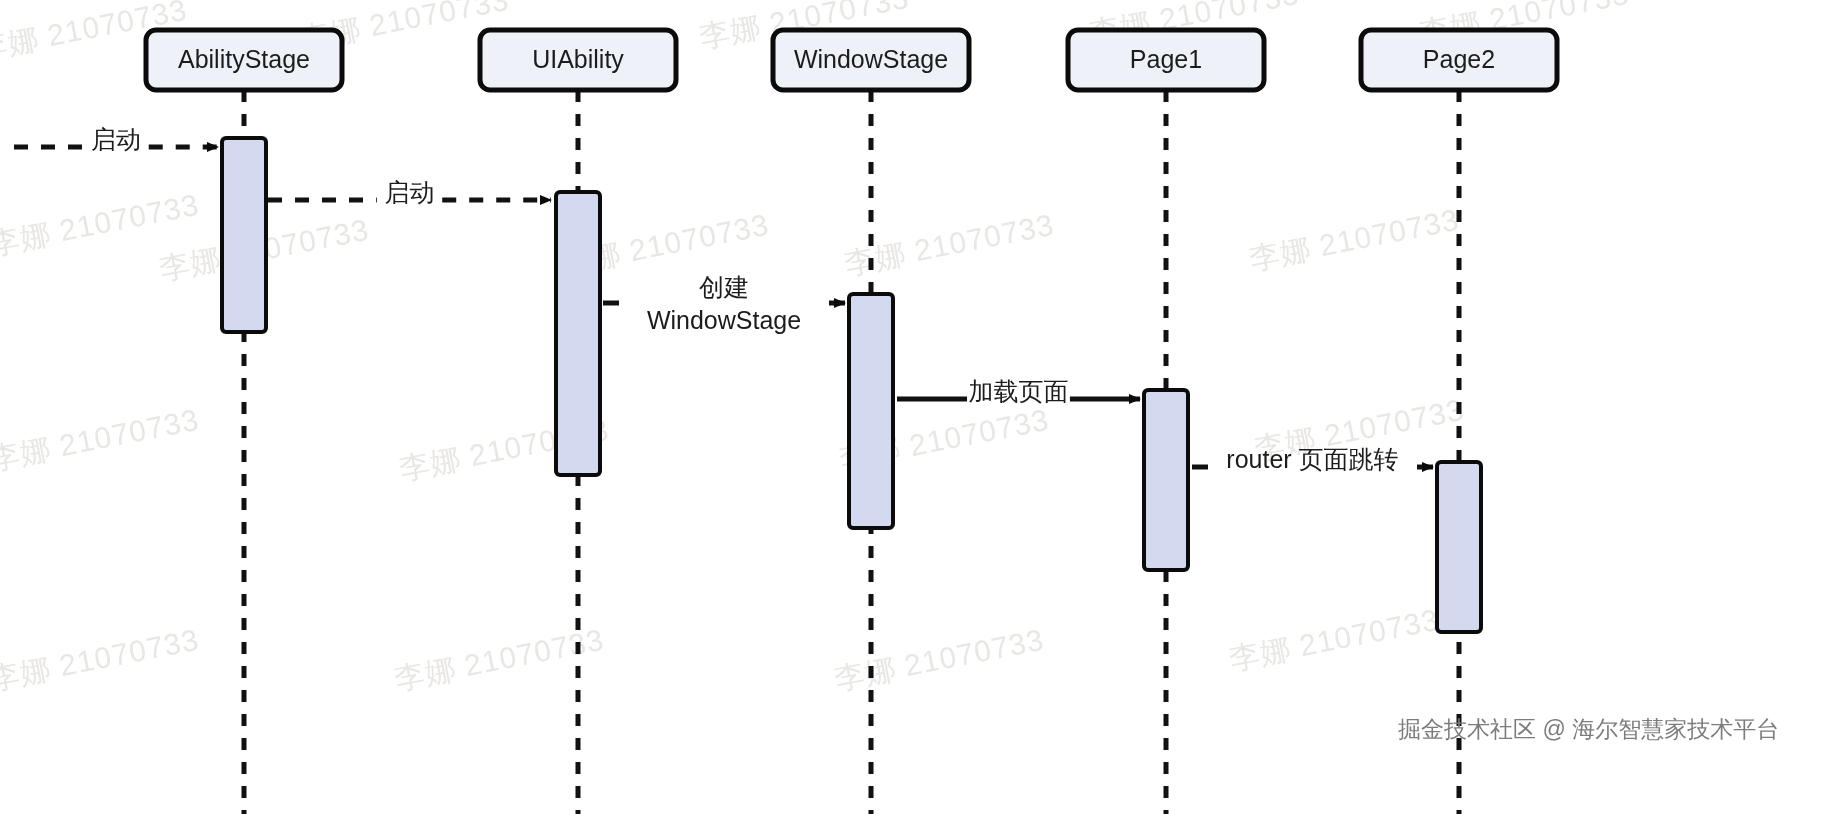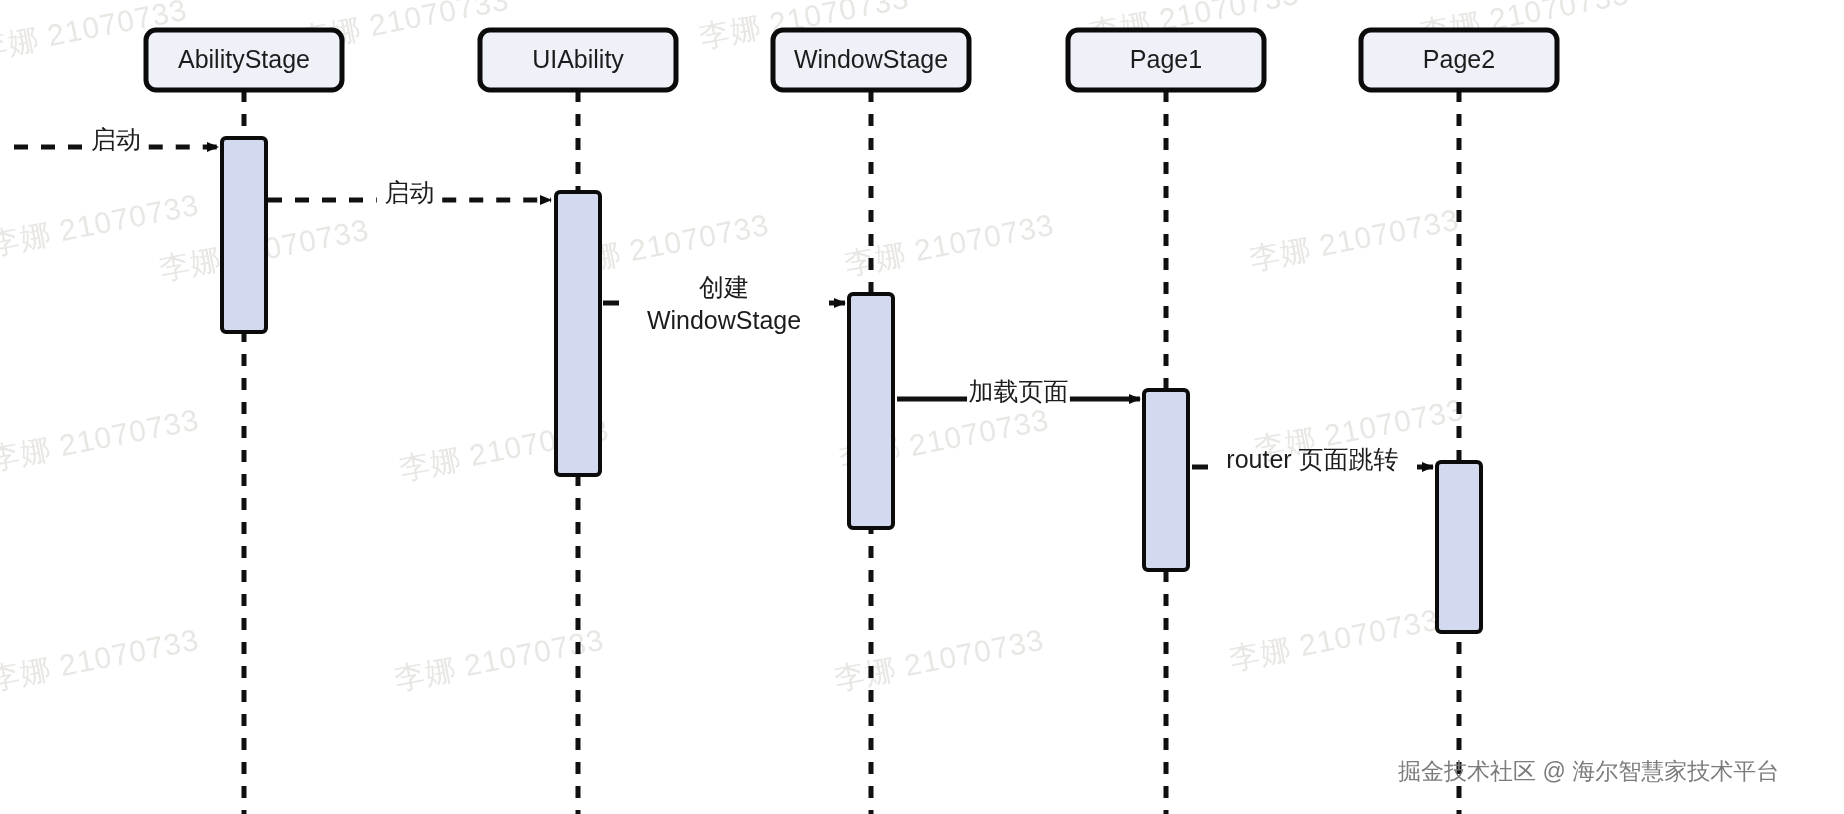--- a/index.html
+++ b/index.html
@@ -152,15 +152,15 @@
           <rect x="1068" y="30" width="196" height="60" rx="10" ry="10" fill="#eef1f8" stroke="#0b0b0b" stroke-width="5"></rect>
           <text x="1166" y="61" text-anchor="middle" dominant-baseline="middle" class="participant-label" fill="#1c1c1c">Page1</text>
         </g>
         <g>
           <rect x="1361" y="30" width="196" height="60" rx="10" ry="10" fill="#eef1f8" stroke="#0b0b0b" stroke-width="5"></rect>
           <text x="1459" y="61" text-anchor="middle" dominant-baseline="middle" class="participant-label" fill="#1c1c1c">Page2</text>
         </g>
       </g>
   </svg>
 
-  <div class="footer-text" style="left: 1398px; top: 756px; color: rgb(124, 124, 124);">掘金技术社区 @ 海尔智慧家技术平台</div>
+  <div class="footer-text" style="left: 1398px; top: 714px; color: rgb(124, 124, 124);">掘金技术社区 @ 海尔智慧家技术平台</div>
 
 </div>
 
 </body></html>

